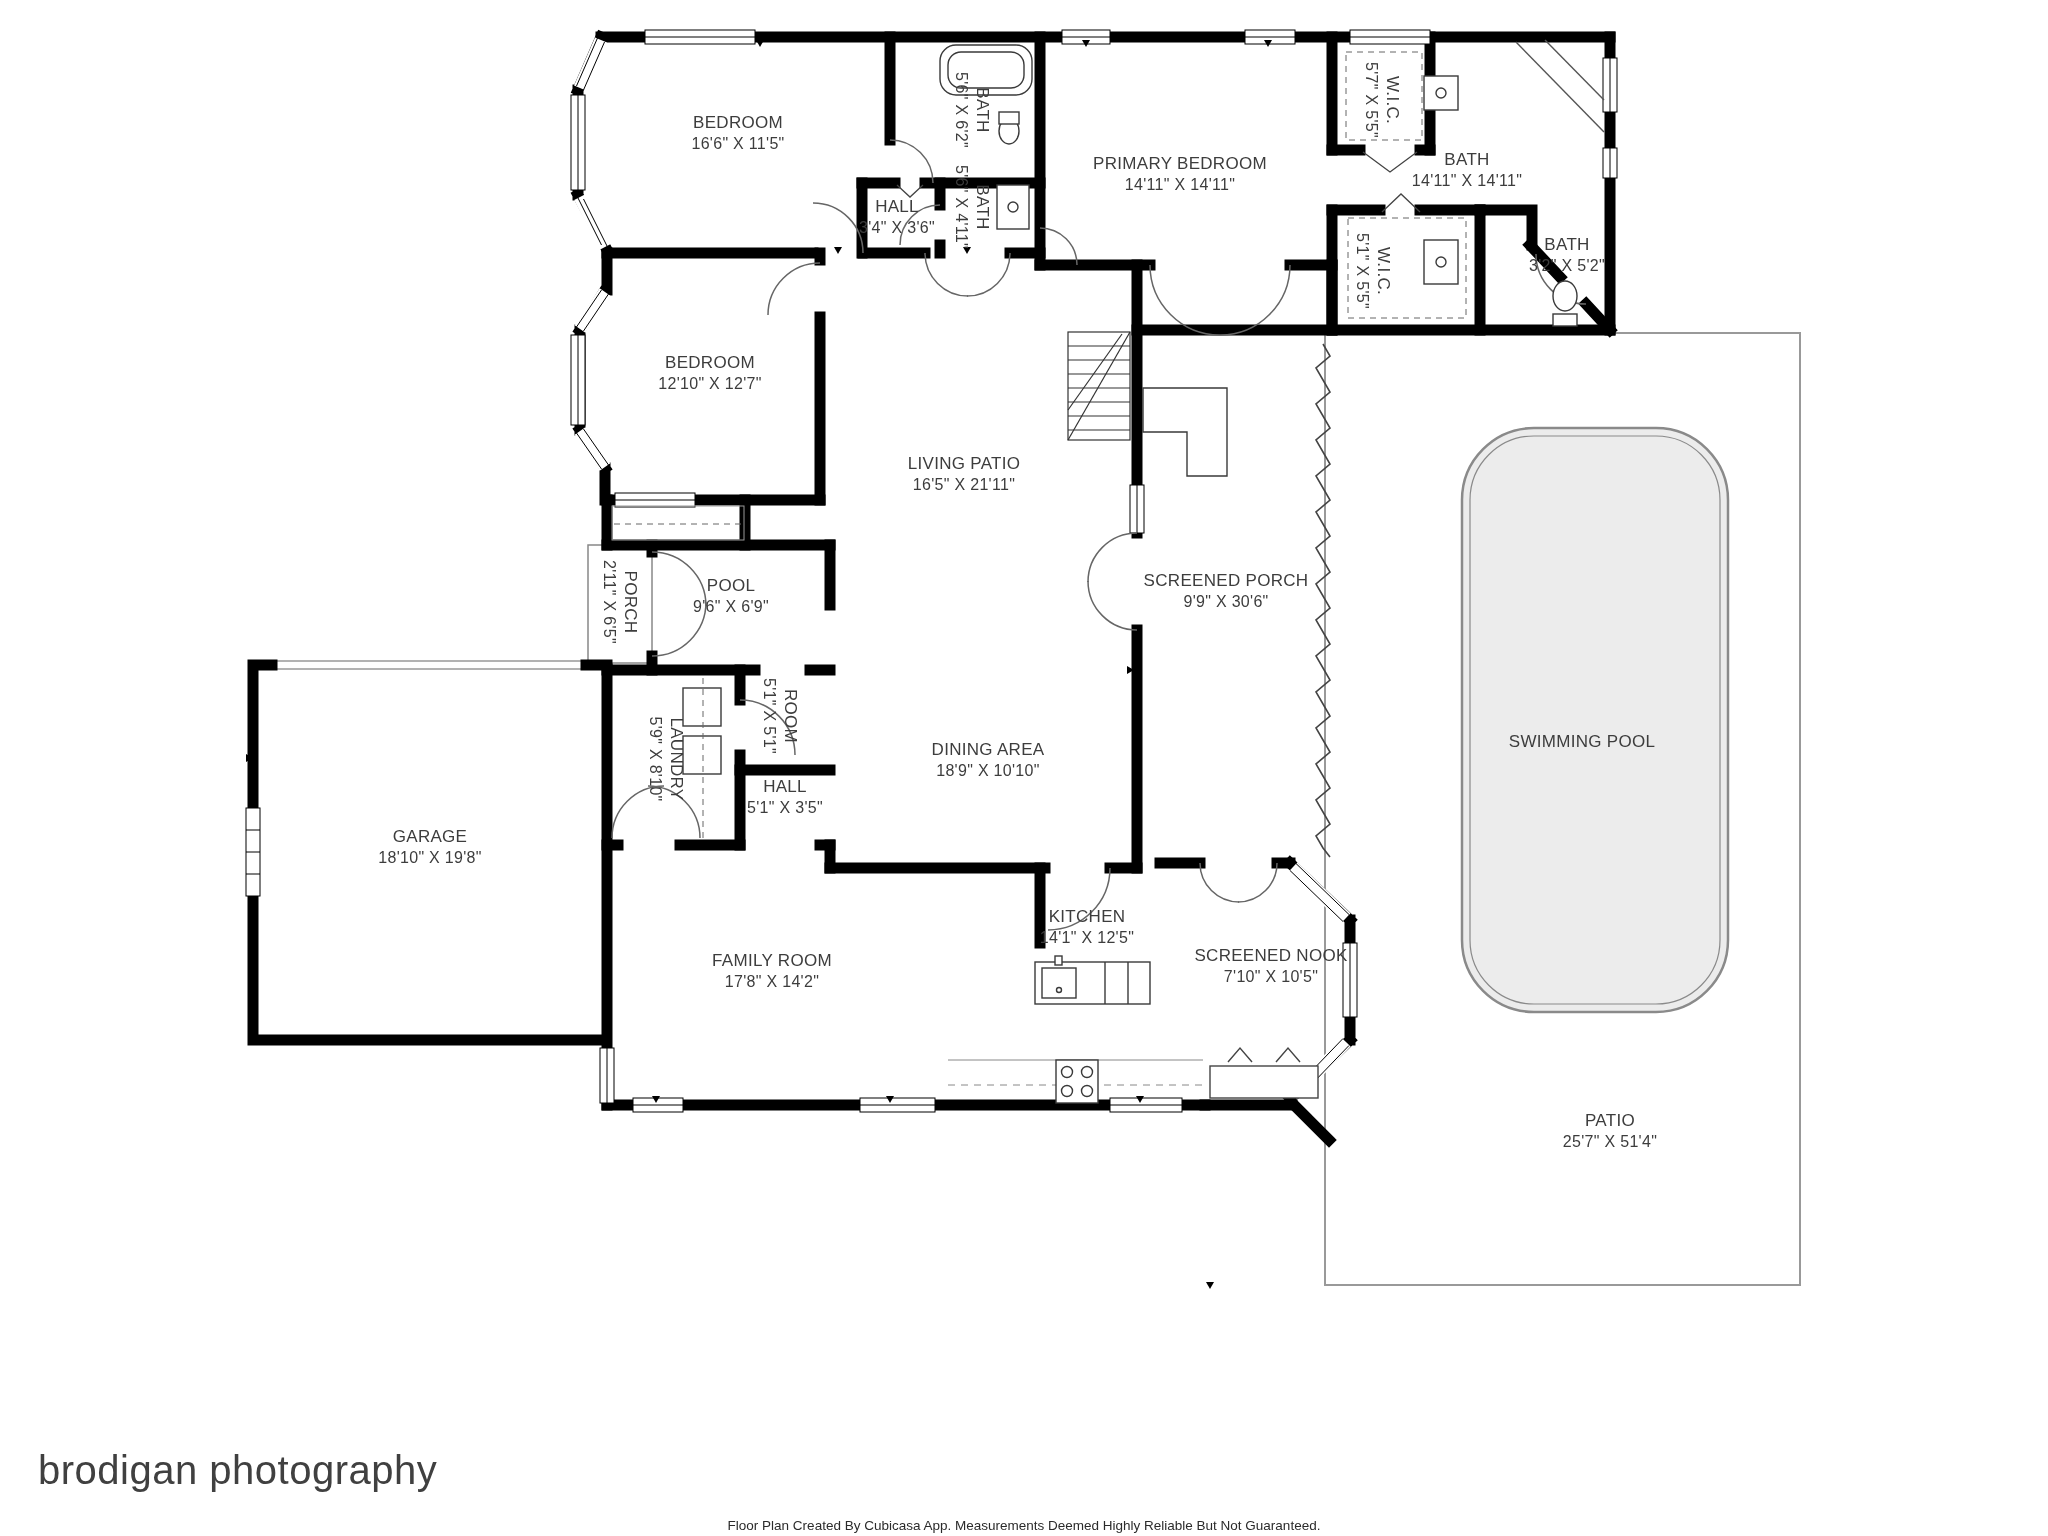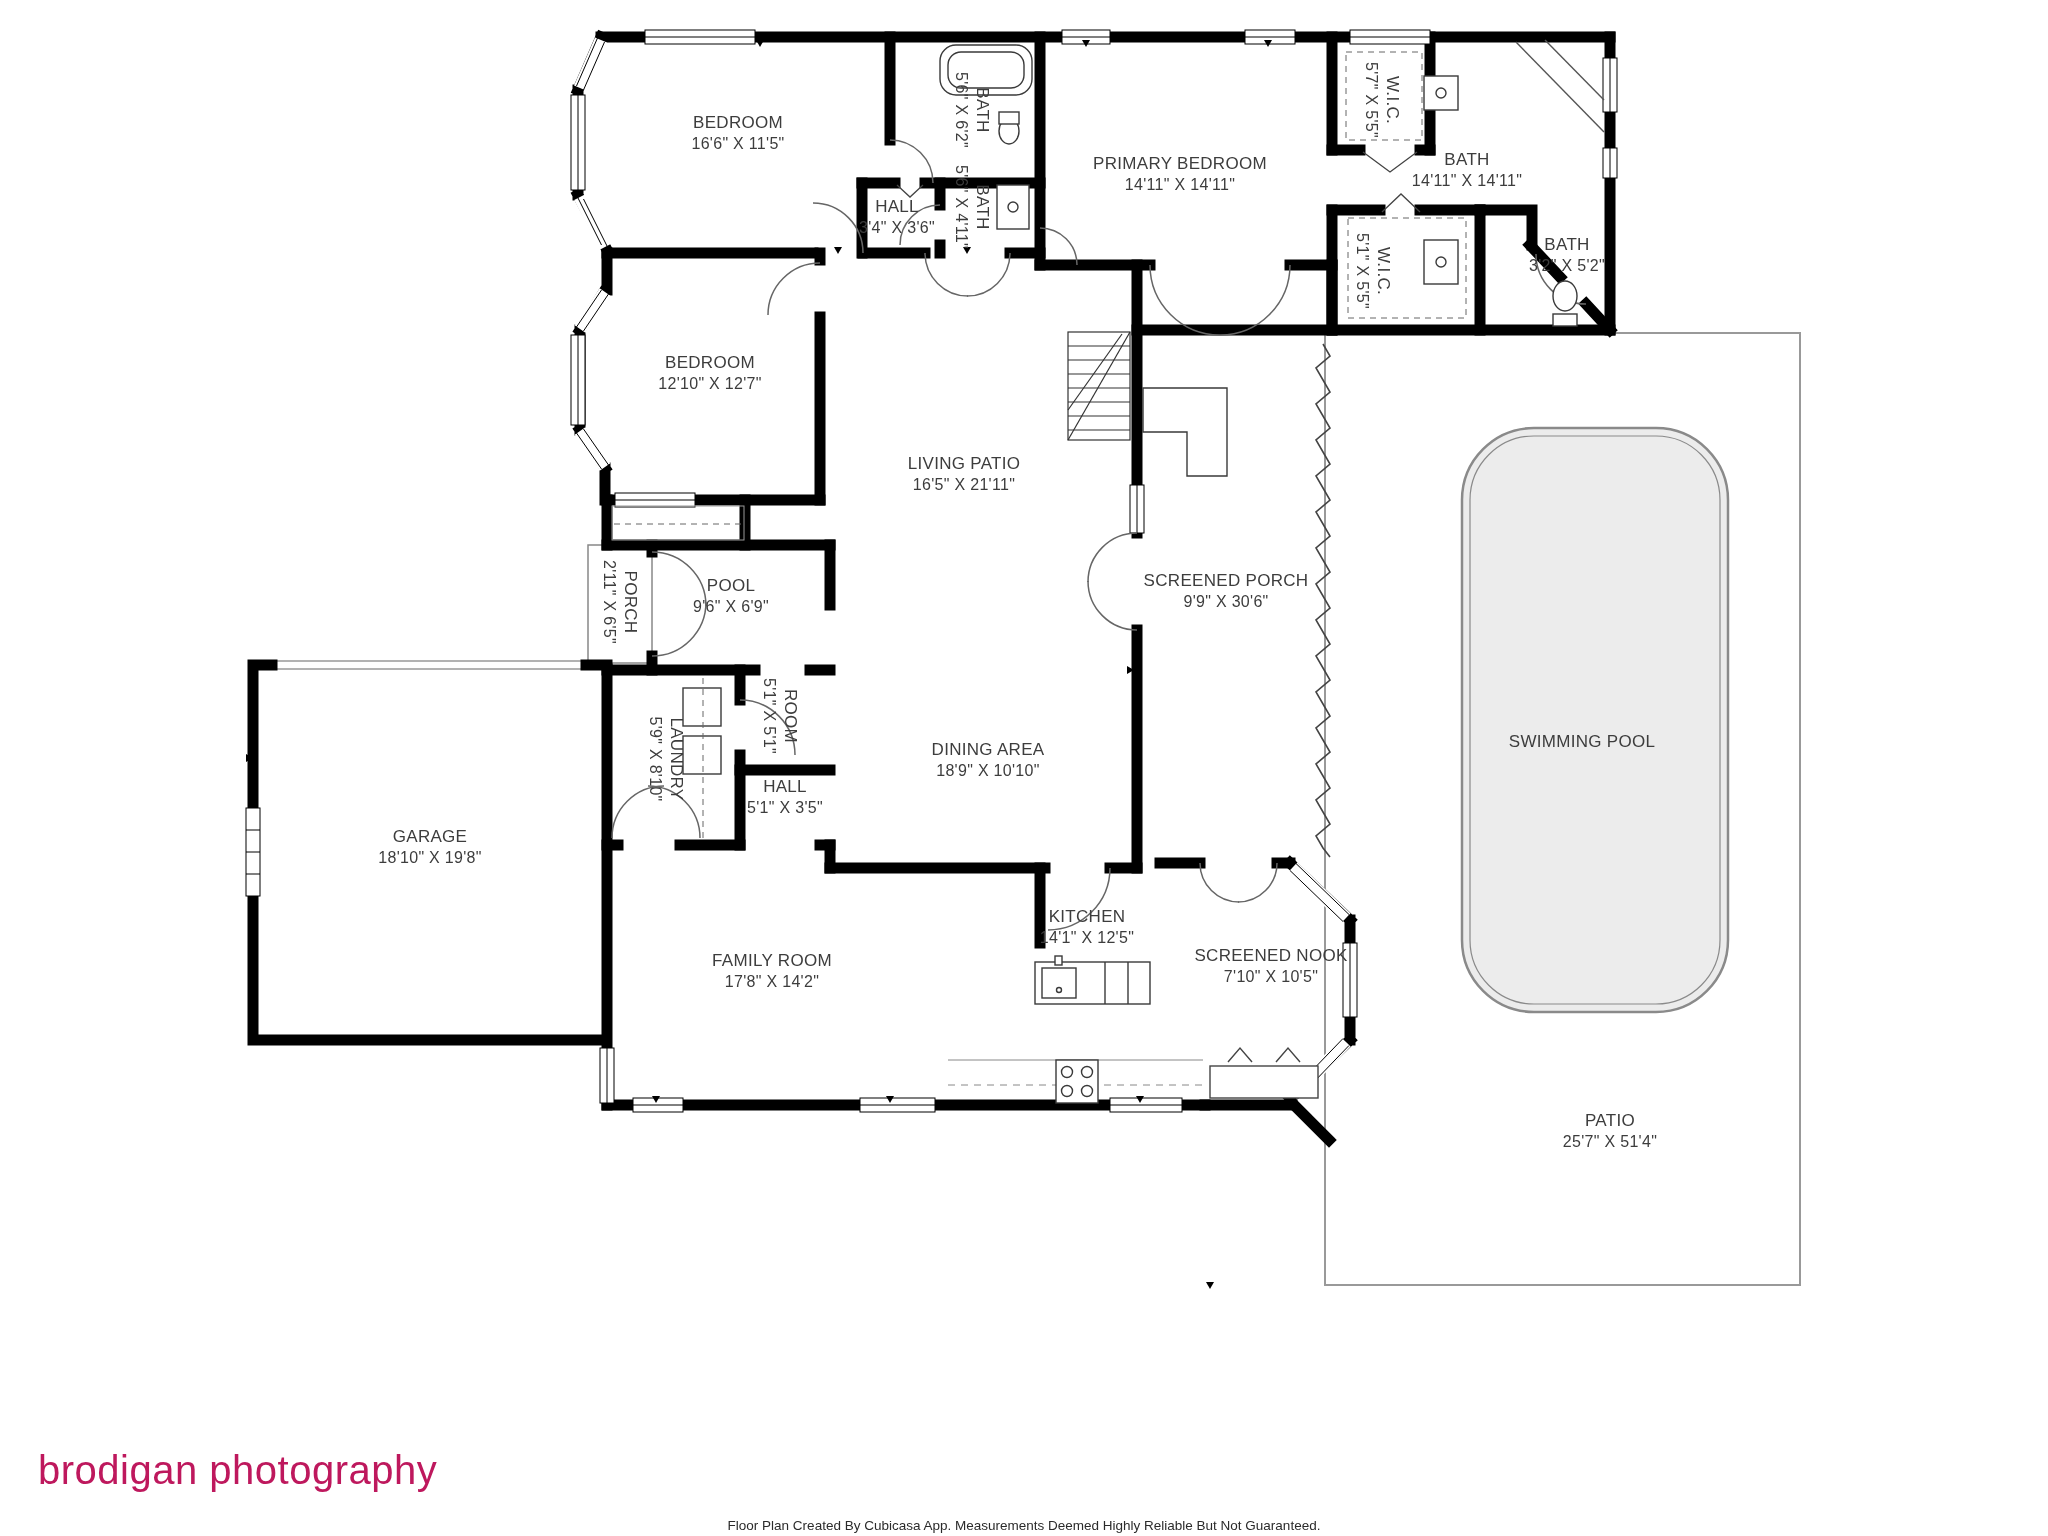--- a/index.html
+++ b/index.html
@@ -4,21 +4,21 @@
 <style>
   html,body{margin:0;padding:0;background:#fff;}
   .stage{position:relative;width:2048px;height:1536px;background:#ffffff;overflow:hidden;
          font-family:"Liberation Sans", sans-serif;}
   svg.plan{position:absolute;left:0;top:0;}
   .room-label{position:absolute;transform:translate(-50%,-50%);text-align:center;
               color:#3d3d3d;white-space:nowrap;line-height:1.28;letter-spacing:.3px;}
   .room-label .rn{font-size:17px;}
   .room-label .rd{font-size:16px;}
   .room-label.vertical{transform:translate(-50%,-50%) rotate(90deg);}
-  .brand{position:absolute;left:38px;top:1448px;font-size:40px;color:#be185d;
+  .brand{position:absolute;left:38px;top:1448px;font-size:40px;color:#404040;
          letter-spacing:.5px;}
   .credit{position:absolute;left:50%;top:1486px;transform:translateX(-50%);
           font-size:13.5px;color:#2b2b2b;margin-top:32px;}
 </style>
 </head>
 <body>
 
 <div class="stage">
 
   <svg class="plan" width="2048" height="1536" viewBox="0 0 2048 1536">

